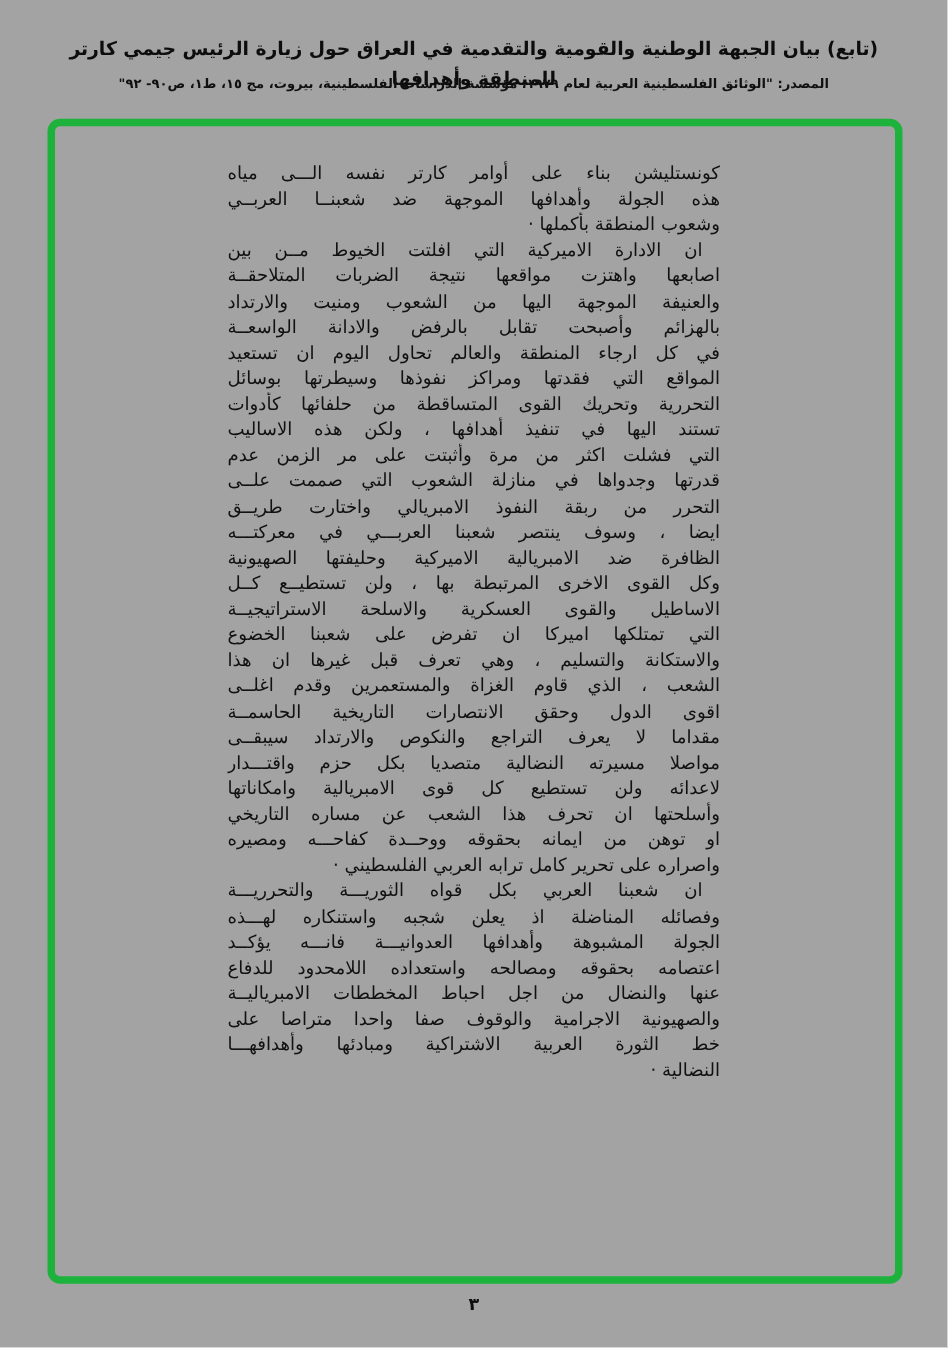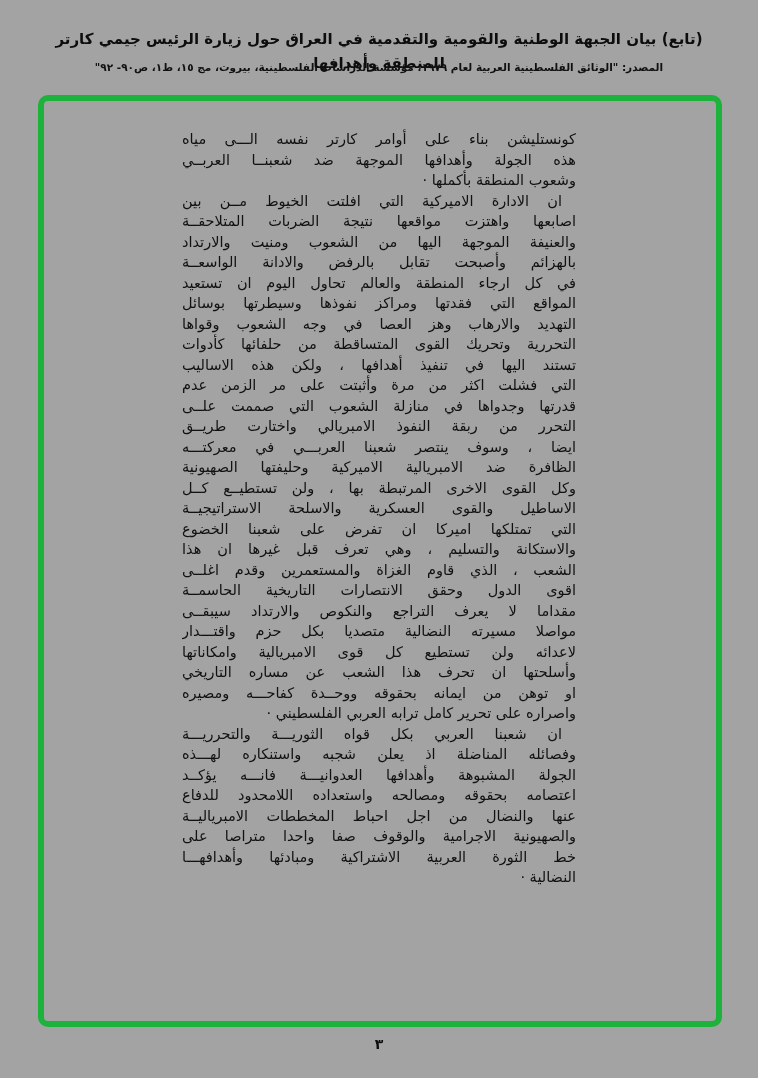--- a/index.html
+++ b/index.html
@@ -104,21 +104,20 @@
   <div class="text-column" id="body-text" style="color: rgb(17, 17, 17);">
       <div class="line">كونستليشن بناء على أوامر كارتر نفسه الـــى مياه</div>
       <div class="line">هذه الجولة وأهدافها الموجهة ضد شعبنــا العربــي</div>
       <div class="line para-last">وشعوب المنطقة بأكملها ·</div>
       <div class="line first-indent">ان الادارة الاميركية التي افلتت الخيوط مــن بين</div>
       <div class="line">اصابعها واهتزت مواقعها نتيجة الضربات المتلاحقــة</div>
       <div class="line">والعنيفة الموجهة اليها من الشعوب ومنيت والارتداد</div>
       <div class="line">بالهزائم وأصبحت تقابل بالرفض والادانة الواسعــة</div>
       <div class="line">في كل ارجاء المنطقة والعالم تحاول اليوم ان تستعيد</div>
       <div class="line">المواقع التي فقدتها ومراكز نفوذها وسيطرتها بوسائل</div>
-      <div class="line">التهديد والارهاب وهز العصا في وجه الشعوب وقواها</div>
       <div class="line">التحررية وتحريك القوى المتساقطة من حلفائها كأدوات</div>
       <div class="line">تستند اليها في تنفيذ أهدافها ، ولكن هذه الاساليب</div>
       <div class="line">التي فشلت اكثر من مرة وأثبتت على مر الزمن عدم</div>
       <div class="line">قدرتها وجدواها في منازلة الشعوب التي صممت علــى</div>
       <div class="line">التحرر من ربقة النفوذ الامبريالي واختارت طريــق</div>
       <div class="line">ايضا ، وسوف ينتصر شعبنا العربـــي في معركتـــه</div>
       <div class="line">الظافرة ضد الامبريالية الاميركية وحليفتها الصهيونية</div>
       <div class="line">وكل القوى الاخرى المرتبطة بها ، ولن تستطيــع كــل</div>
       <div class="line">الاساطيل والقوى العسكرية والاسلحة الاستراتيجيــة</div>
       <div class="line">التي تمتلكها اميركا ان تفرض على شعبنا الخضوع</div>

